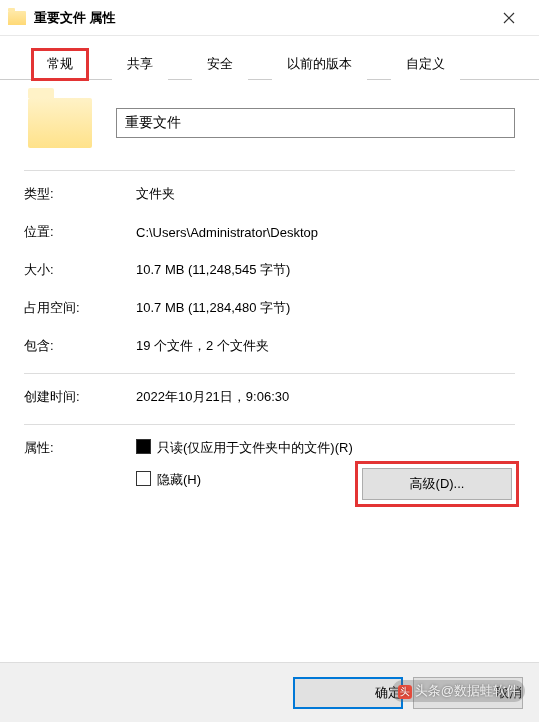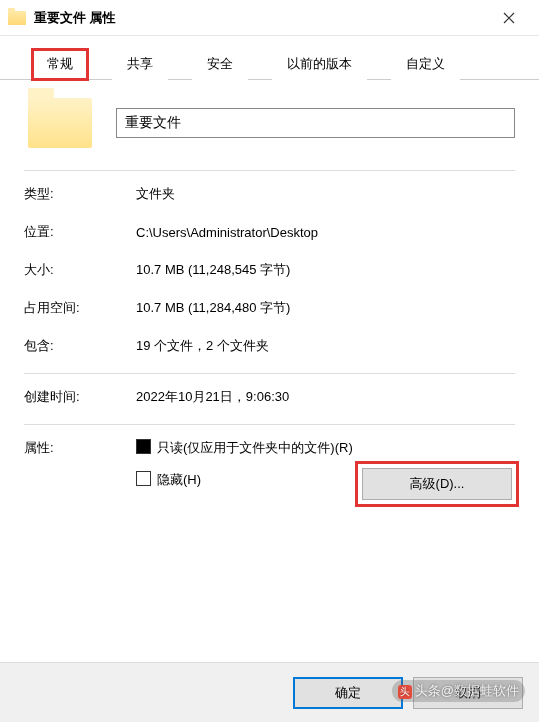--- a/index.html
+++ b/index.html
@@ -168,20 +168,21 @@
       padding: 0 16px;
     }
     .footer-btn {
       width: 110px;
       height: 32px;
       border: 1px solid #adadad;
       background: #e1e1e1;
       font-size: 13px;
       font-family: inherit;
       cursor: pointer;
+      text-align: right;
     }
     .footer-btn.primary {
       border: 2px solid #0078d7;
       background: #e1e1e1;
     }
     .footer-btn.disabled {
       color: #999;
       cursor: default;
     }
     .watermark {

